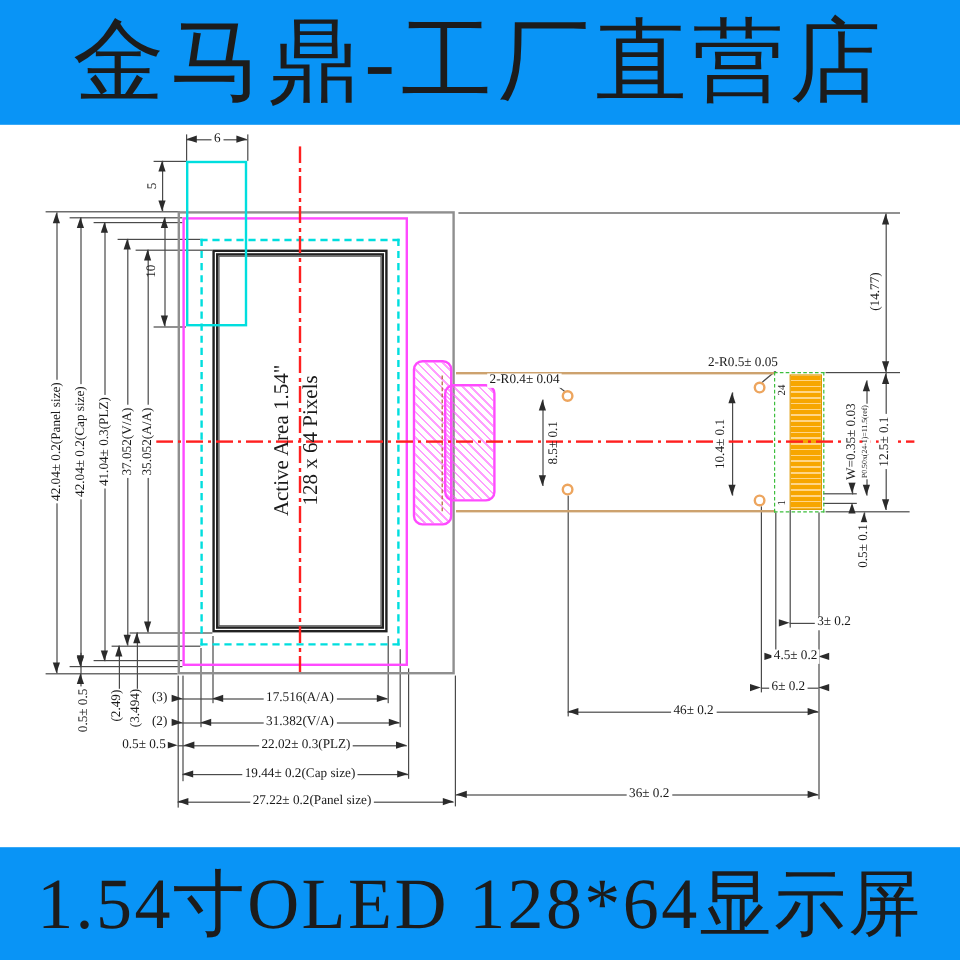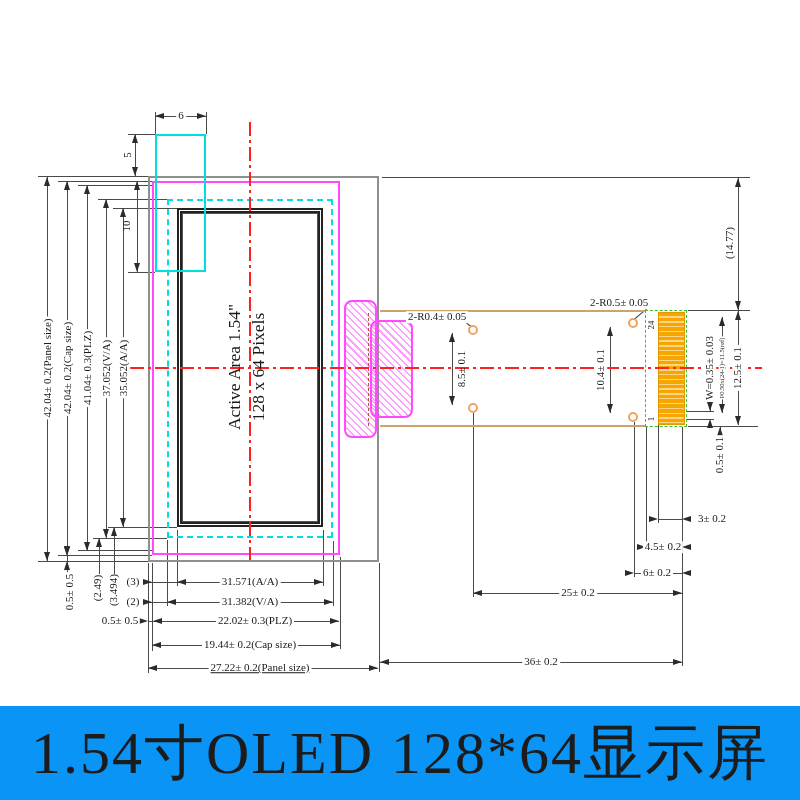--- a/index.html
+++ b/index.html
@@ -34,20 +34,23 @@
         background:repeating-linear-gradient(180deg,#ff2020 0 14px,transparent 14px 18px,#ff2020 18px 21px,transparent 21px 25px);}
   .hole{position:absolute;width:10px;height:10px;border:2px solid #eda55e;border-radius:50%;background:#fff;box-sizing:border-box;}
   .tiny{font-size:6.5px;padding:0 1px;}
   .pin{font-size:9px;padding:0 1px;}
 </style>
 </head>
 <body>
 
 <div id="page">
 
+  <div class="banner" id="banner-top">
+    <span>金马鼎-工厂直营店</span>
+  </div>
   <div class="banner" id="banner-bottom">
     <span>1.54寸OLED 128*64显示屏</span>
   </div>
 
   <div class="hl" style="left:38px;top:176px;width:112px;"></div>
   <div class="hl" style="left:58px;top:181px;width:94px;"></div>
   <div class="hl" style="left:78px;top:185px;width:74px;"></div>
   <div class="hl" style="left:98px;top:199px;width:69px;"></div>
   <div class="hl" style="left:113px;top:208px;width:64px;"></div>
   <div class="hl" style="left:38px;top:561px;width:110px;"></div>
@@ -205,39 +208,39 @@
 
   <div class="lbl" style="left:181px;top:116px;">6</div>
   <div class="vlbl nobg" style="left:128px;top:155px;">5</div>
   <div class="vlbl nobg" style="left:127px;top:226px;">10</div>
 
   <div class="vlbl nobg" style="left:70px;top:592px;">0.5± 0.5</div>
   <div class="vlbl nobg" style="left:98px;top:588px;">(2.49)</div>
   <div class="vlbl nobg" style="left:114px;top:590px;">(3.494)</div>
 
   <div class="lbl" style="left:133px;top:582px;">(3)</div>
-  <div class="lbl" style="left:250px;top:582px;">31.571(A/A)</div>
+  <div class="lbl" style="left:250px;top:582px;">17.516(A/A)</div>
   <div class="lbl" style="left:133px;top:602px;">(2)</div>
   <div class="lbl" style="left:250px;top:602px;">31.382(V/A)</div>
   <div class="lbl" style="left:120px;top:621px;">0.5± 0.5</div>
   <div class="lbl" style="left:255px;top:621px;">22.02± 0.3(PLZ)</div>
   <div class="lbl" style="left:250px;top:645px;">19.44± 0.2(Cap size)</div>
-  <div class="lbl" style="left:260px;top:668px;text-decoration:underline;">27.22± 0.2(Panel size)</div>
-
-  <div class="lbl-l" style="left:406px;top:317px;">2-R0.4± 0.05</div>
+  <div class="lbl" style="left:260px;top:668px;">27.22± 0.2(Panel size)</div>
+
+  <div class="lbl-l" style="left:406px;top:317px;">2-R0.4± 0.04</div>
   <div class="lbl-l" style="left:588px;top:303px;">2-R0.5± 0.05</div>
   <div class="vlbl nobg" style="left:462px;top:369px;">8.5± 0.1</div>
   <div class="vlbl" style="left:601px;top:370px;">10.4± 0.1</div>
   <div class="vlbl" style="left:730px;top:243px;">(14.77)</div>
   <div class="vlbl" style="left:738px;top:368px;">12.5± 0.1</div>
   <div class="vlbl" style="left:710px;top:368px;">W=0.35± 0.03</div>
   <div class="vlbl tiny" style="left:722px;top:368px;">P0.50x(24-1)=11.5(ref)</div>
   <div class="vlbl" style="left:720px;top:455px;">0.5± 0.1</div>
   <div class="vlbl pin" style="left:652px;top:325px;">24</div>
   <div class="vlbl pin" style="left:652px;top:419px;">1</div>
 
-  <div class="lbl-l" style="left:696px;top:519px;">3± 0.2</div>
+  <div class="lbl-l" style="left:679px;top:519px;">3± 0.2</div>
   <div class="lbl" style="left:663px;top:547px;">4.5± 0.2</div>
   <div class="lbl" style="left:657px;top:573px;">6± 0.2</div>
-  <div class="lbl" style="left:578px;top:593px;">25± 0.2</div>
+  <div class="lbl" style="left:578px;top:593px;">46± 0.2</div>
   <div class="lbl" style="left:541px;top:662px;">36± 0.2</div>
 
 </div>
 
 </body></html>

